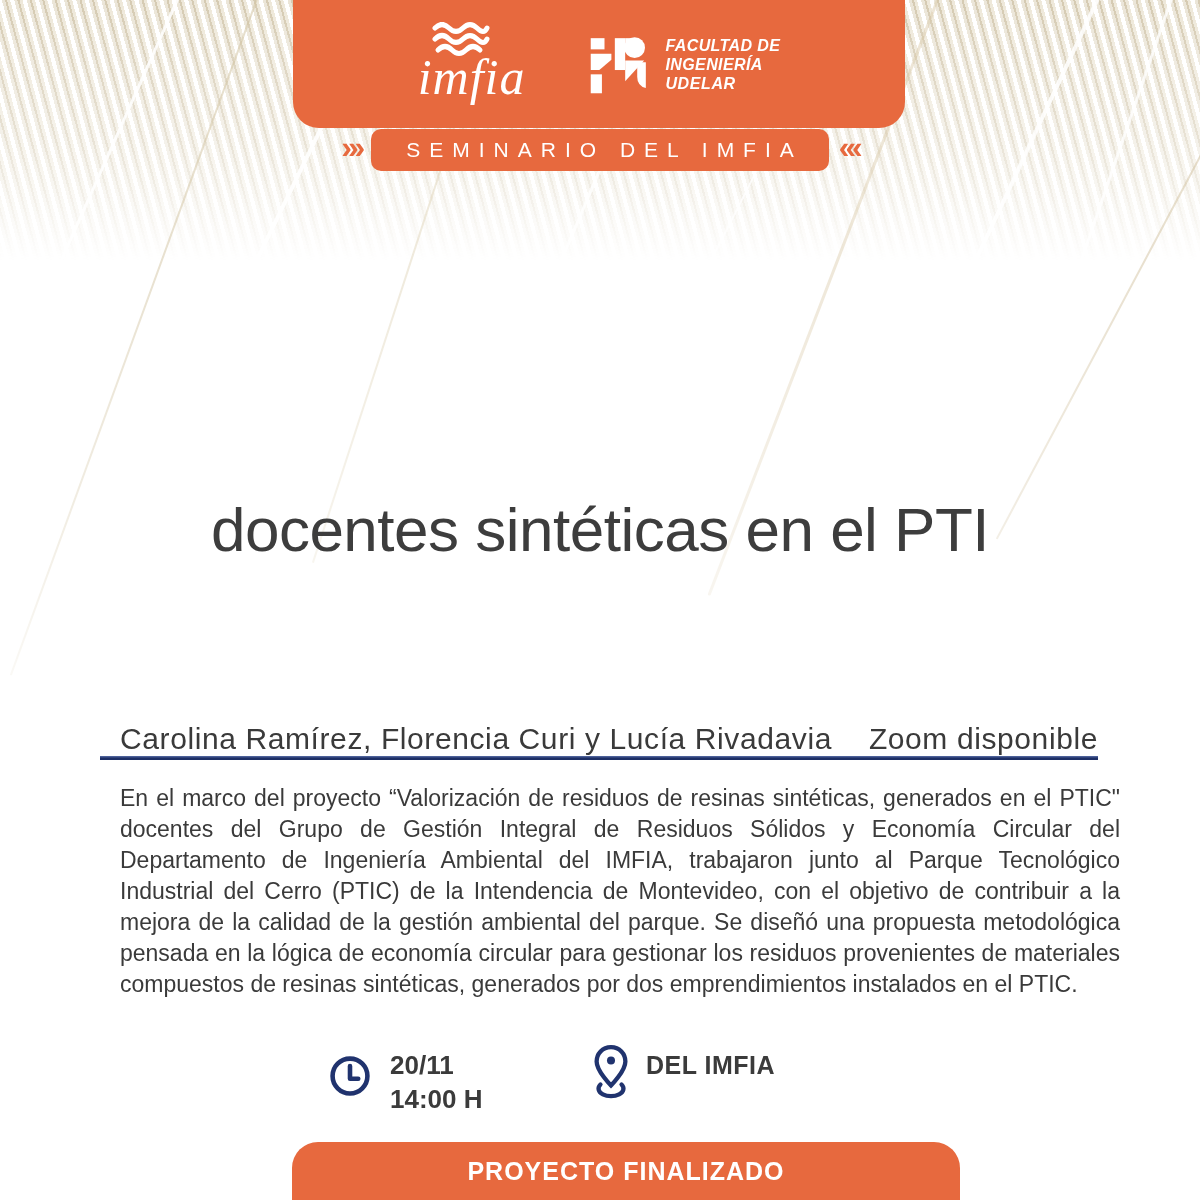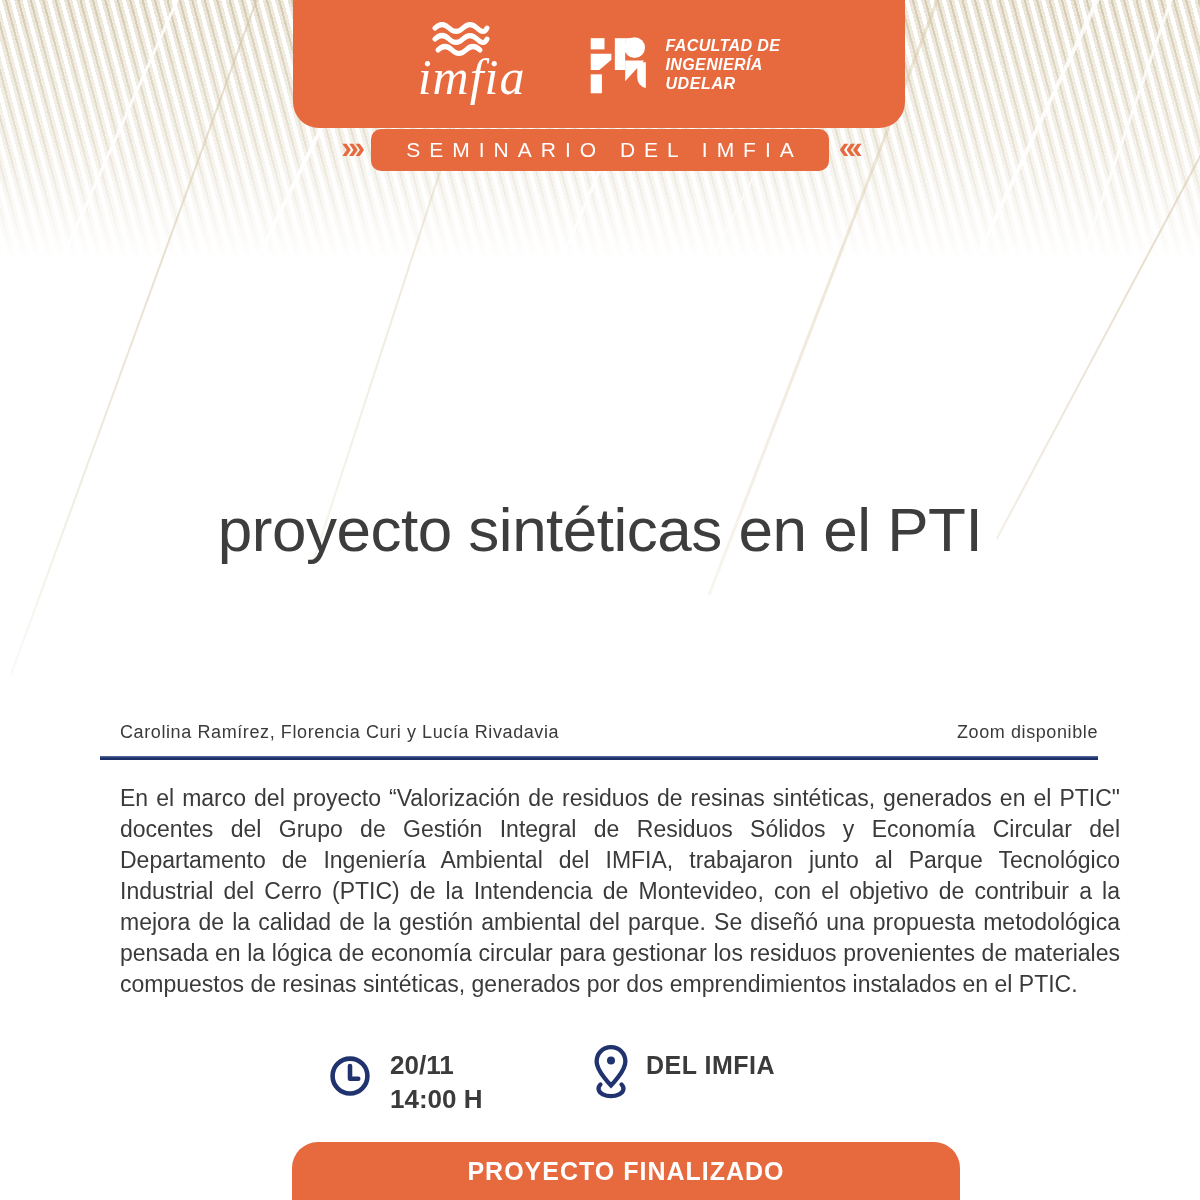--- a/index.html
+++ b/index.html
@@ -55,21 +55,21 @@
   }
   
   .title{
     position:absolute;top:488px;left:0;width:100%;text-align:center;
     color:#3d3d3d;font-size:62px;line-height:84px;font-weight:400;letter-spacing:-.5px;
   }
   
   .speaker-row{
     position:absolute;top:722px;left:120px;width:978px;
     display:flex;justify-content:space-between;align-items:flex-start;
-    color:#3a3a3a;font-size:18px;letter-spacing:.6px;
+    color:#3a3a3a;font-size:30px;letter-spacing:.6px;
   }
   .rule{position:absolute;top:756px;left:100px;width:998px;height:4px;
     background:linear-gradient(180deg,#5a6fa8 0%,#1d2f66 55%);}
   
   .body-text{
     position:absolute;top:783px;left:120px;width:1000px;
     color:#3a3a3a;font-size:23px;line-height:31px;text-align:justify;
   }
   
   .clock-icon{position:absolute;left:328px;top:1054px;}
@@ -137,21 +137,21 @@
     </div>
   </div>
 
   <div class="seminar-row">
     <span class="chev">›››</span>
     <div class="seminar-pill">SEMINARIO DEL IMFIA</div>
     <span class="chev">‹‹‹</span>
   </div>
 
   <div class="title">
-    <div>proyecto sintéticas en el PTI</div>
+    <div>docentes sintéticas en el PTI</div>
   </div>
 
   <div class="speaker-row">
     <span>Carolina Ramírez, Florencia Curi y Lucía Rivadavia</span>
     <span>Zoom disponible</span>
   </div>
   <div class="rule"></div>
 
   <div class="body-text">En el marco del proyecto “Valorización de residuos de resinas sintéticas, generados en el PTIC" docentes del Grupo de Gestión Integral de Residuos Sólidos y Economía Circular del Departamento de Ingeniería Ambiental del IMFIA, trabajaron junto al Parque Tecnológico Industrial del Cerro (PTIC) de la Intendencia de Montevideo, con el objetivo de contribuir a la mejora de la calidad de la gestión ambiental del parque. Se diseñó una propuesta metodológica pensada en la lógica de economía circular para gestionar los residuos provenientes de materiales compuestos de resinas sintéticas, generados por dos emprendimientos instalados en el PTIC.</div>
 

